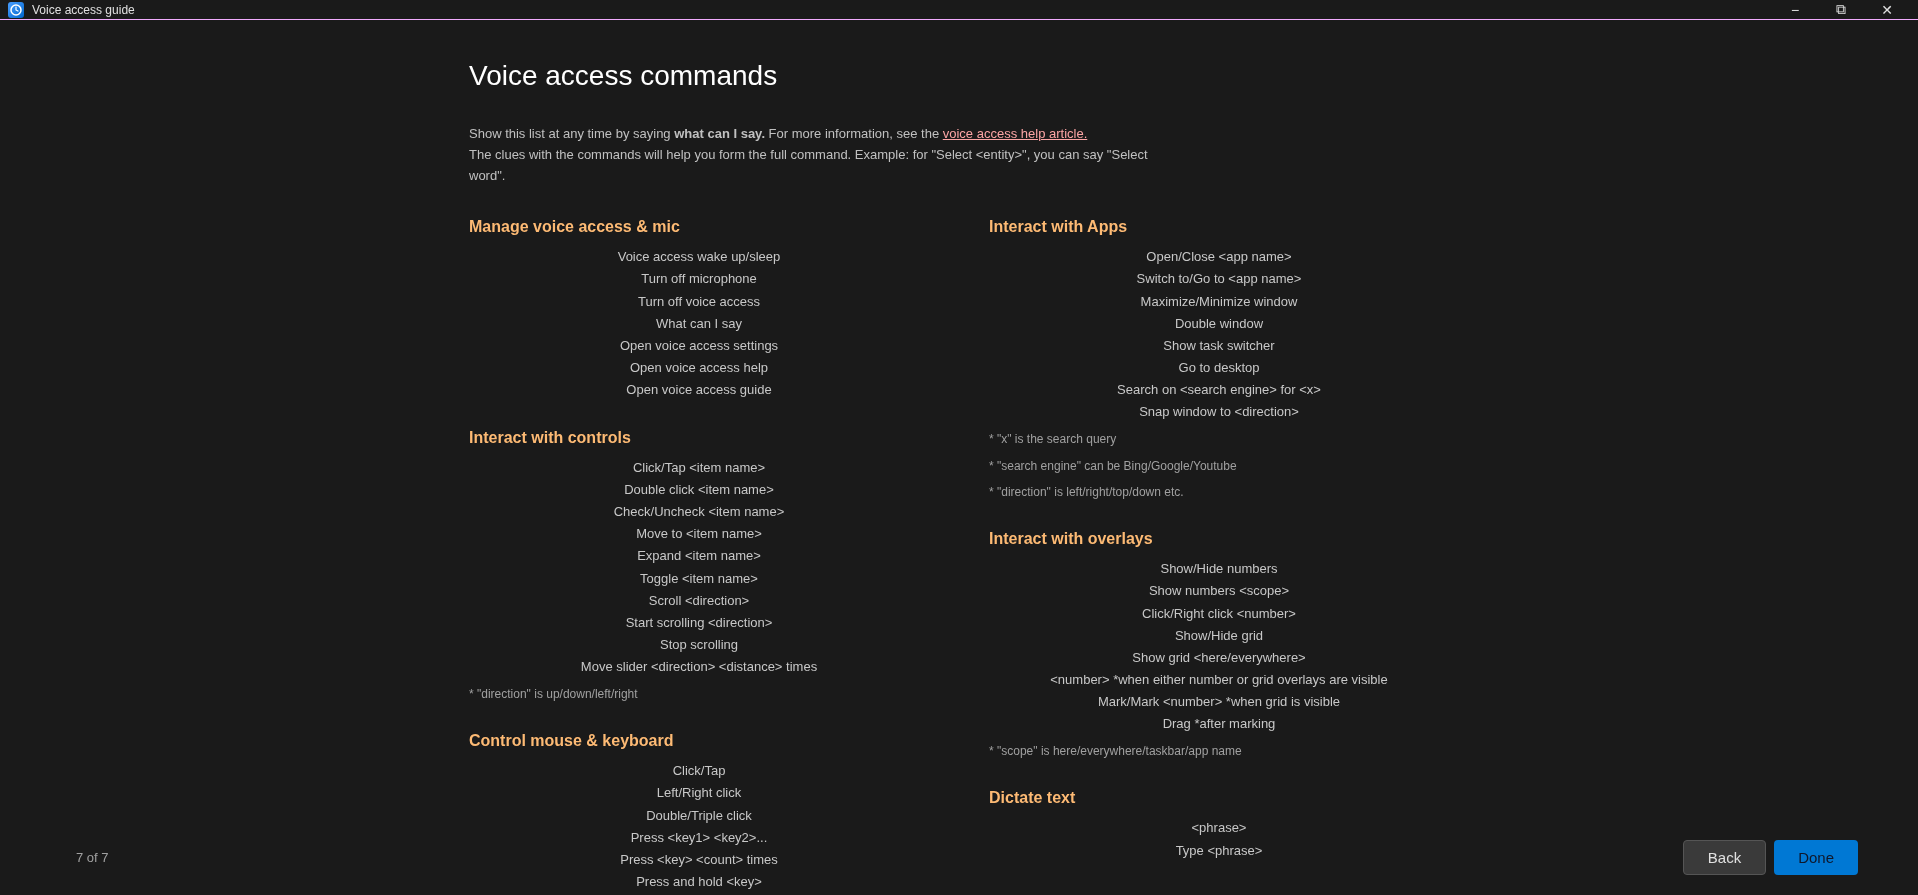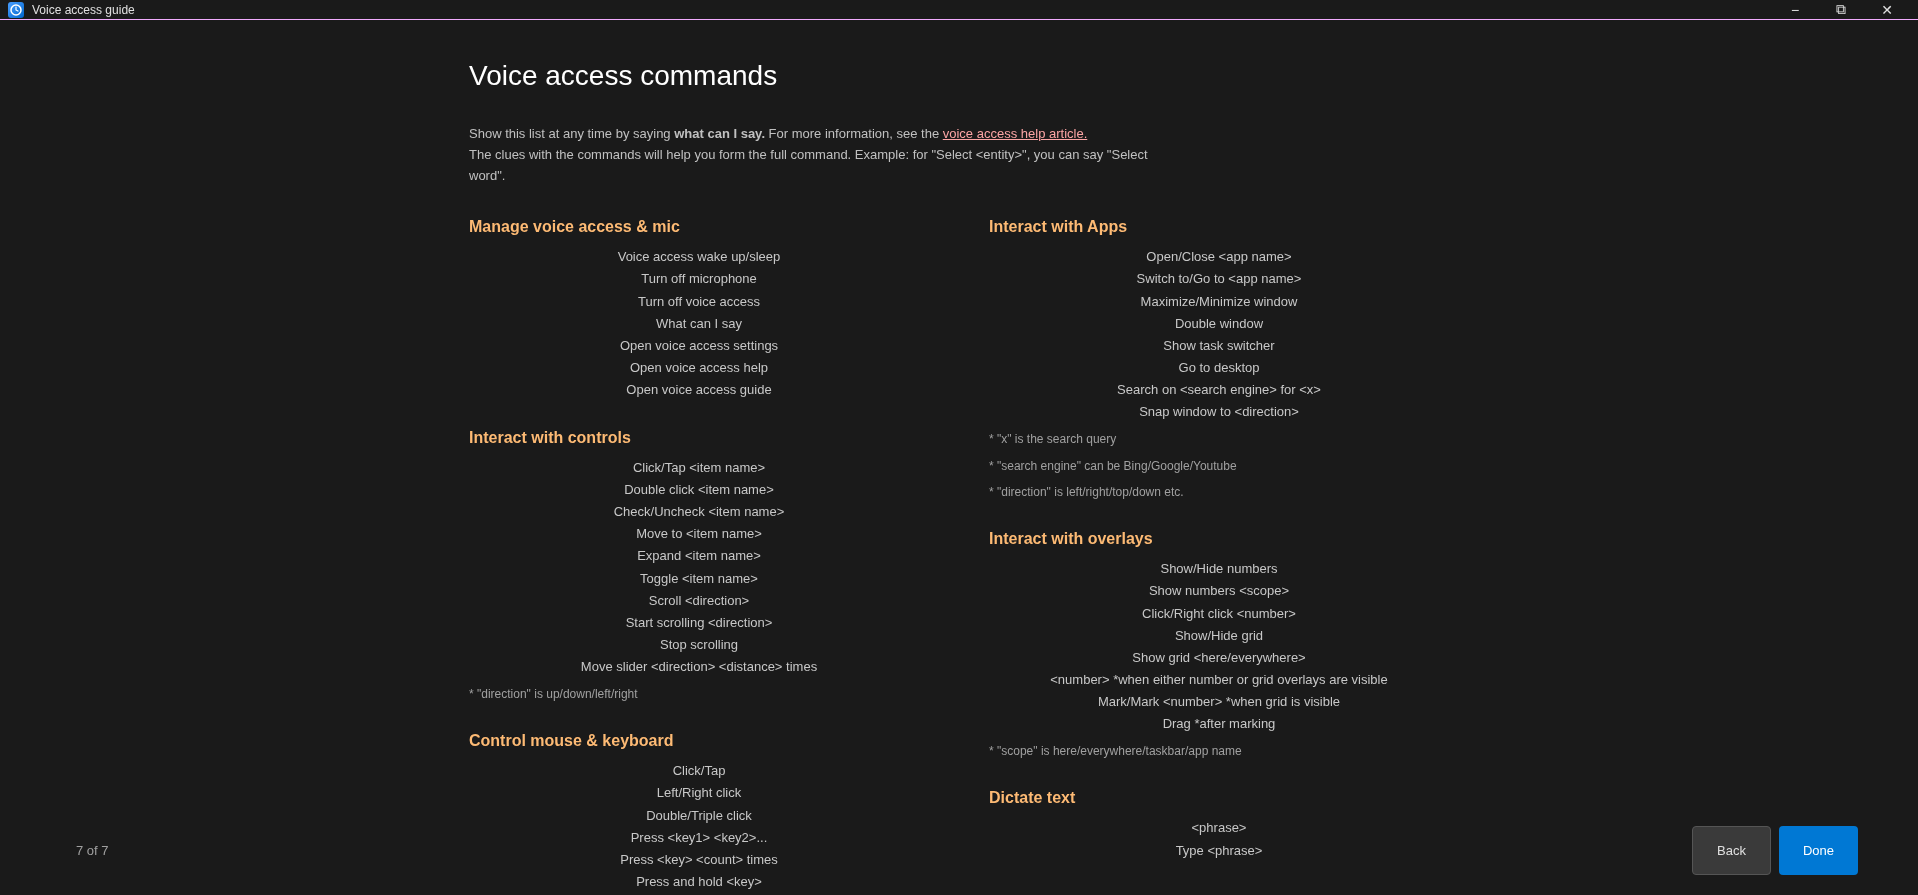--- a/index.html
+++ b/index.html
@@ -146,37 +146,37 @@
       color: #a0a0a0;
       font-size: 13px;
     }
 
     .footer-buttons {
       display: flex;
       gap: 8px;
     }
 
     .btn {
-      padding: 16px 24px;
-      font-size: 13px;
+      padding: 8px 24px;
+      font-size: 15px;
       border: none;
       border-radius: 4px;
       cursor: pointer;
       font-family: 'Segoe UI', Arial, sans-serif;
     }
 
     .btn-back {
       background-color: #3a3a3a;
       color: #e0e0e0;
       border: 1px solid #555;
     }
 
     .btn-done {
       background-color: #0078d4;
-      color: #ffffff;
+      color: #0f172a;
     }
   </style>
 </head>
 <body>
 
 <div class="title-bar">
   <div class="title-bar-left">
     <div class="title-bar-icon">
       <svg width="12" height="12" viewBox="0 0 12 12" fill="none">
         <circle cx="6" cy="6" r="5" stroke="#ffffff" stroke-width="1.5"></circle>

